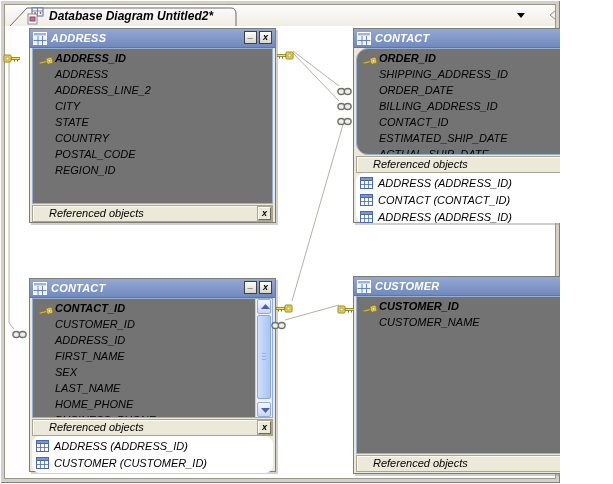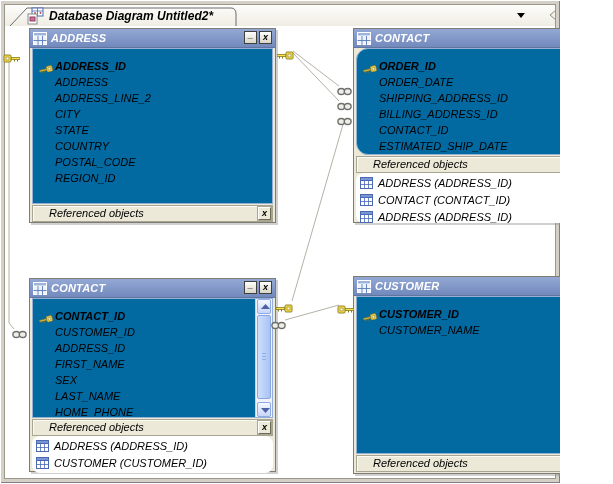--- a/index.html
+++ b/index.html
@@ -60,22 +60,22 @@
   .wbtn{
     position:absolute; top:2px; width:13px;height:13px; box-sizing:border-box;
     background:linear-gradient(#fefefc,#d9d6c8);
     border:1px solid #40403c; color:#000;
     font-size:9px; font-weight:bold; text-align:center; line-height:11px; cursor:pointer;
   }
   .wbtn.min{right:18px;} .wbtn.cls{right:3px;}
   .wbtn.min{line-height:7px;}
   .fields{
     position:absolute; left:2px; right:2px; top:19px;
-    background:#0369a1; border:1px solid #94b0d4; box-sizing:border-box;
-    overflow:hidden; padding-top:8px;
+    background:#737373; border:1px solid #94b0d4; box-sizing:border-box;
+    overflow:hidden; padding-top:0;
   }
   .frow{height:16px; line-height:16px; white-space:nowrap; position:relative; padding-left:22px;}
   .fname{font-size:11px; color:#000;}
   .frow.pk .fname{font-weight:bold;}
   .fkey{position:absolute;left:5px;top:3px;width:14px;height:9px;visibility:hidden;transform:rotate(-14deg);}
   .frow.pk .fkey{visibility:visible;}
   
   .vscroll{position:absolute; width:17px; box-sizing:border-box; background:#f2f1f9; border-left:1px solid #d5d2c8;}
   .sbtn{
     position:absolute;left:1px;right:1px;height:15px;box-sizing:border-box;
@@ -252,26 +252,26 @@
               <rect x="0" y="3.5" width="9" height="2" fill="#e8c53a" stroke="#8a7620" stroke-width="0.7"></rect>
               <path d="M2.5,5.5 v2 M5.5,5.5 v2" stroke="#8a7620" stroke-width="1"></path>
               <rect x="9" y="1" width="7" height="7" rx="1.5" fill="#f3d84a" stroke="#8a7620" stroke-width="0.8"></rect>
               <rect x="11" y="3" width="3" height="3" fill="#fff8d8" stroke="#8a7620" stroke-width="0.6"></rect>
             </svg></span>
           <span class="fname">ORDER_ID</span>
         </div>
 
         <div class="frow">
           
+          <span class="fname">SHIPPING_ADDRESS_ID</span>
+        </div>
+
+        <div class="frow">
+          
           <span class="fname">ORDER_DATE</span>
-        </div>
-
-        <div class="frow">
-          
-          <span class="fname">SHIPPING_ADDRESS_ID</span>
         </div>
 
         <div class="frow">
           
           <span class="fname">BILLING_ADDRESS_ID</span>
         </div>
 
         <div class="frow">
           
           <span class="fname">CONTACT_ID</span>

